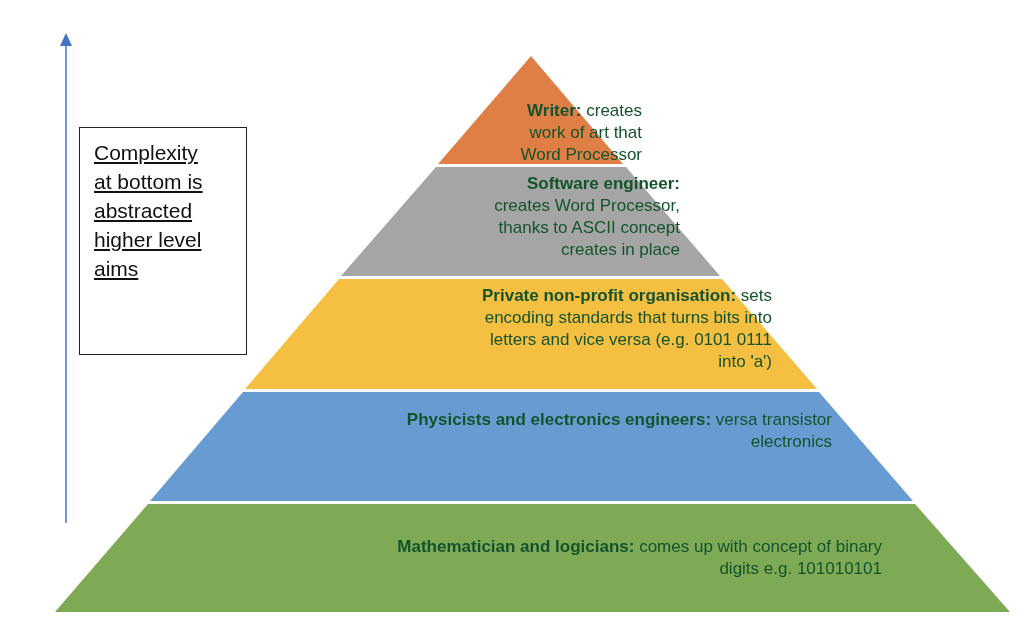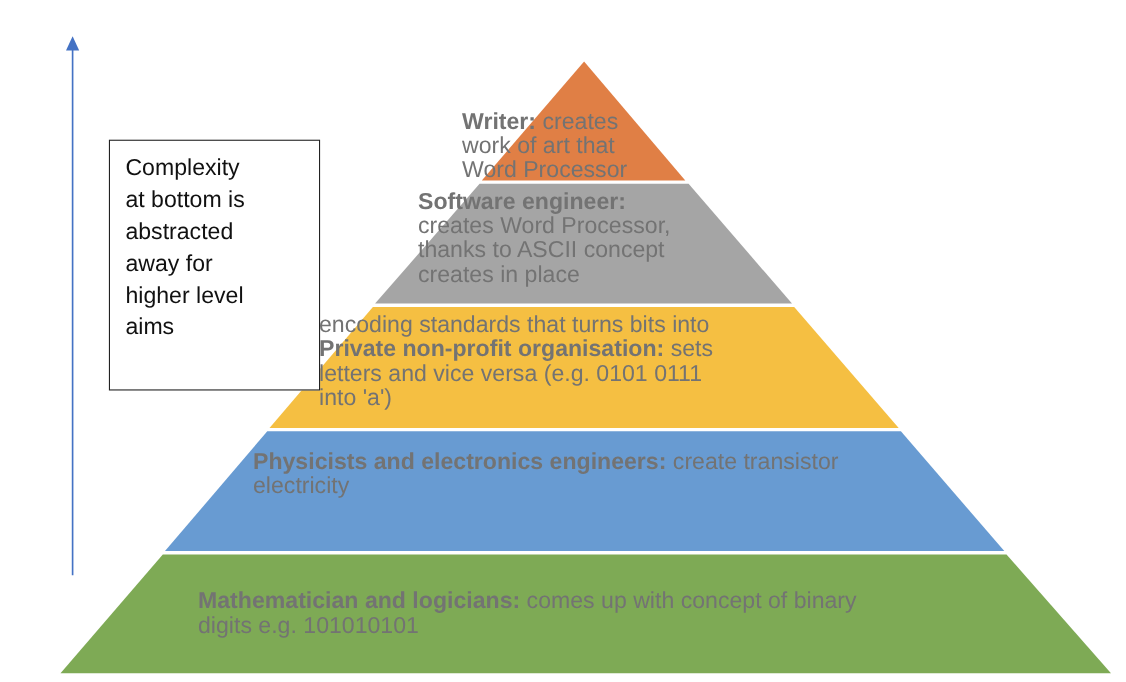--- a/index.html
+++ b/index.html
@@ -1,69 +1,68 @@
 <!DOCTYPE html>
 <html><head>
 <meta charset="utf-8">
 <style>
   html, body { margin: 0; padding: 0; background: #ffffff; }
   body { width: 1024px; height: 620px; position: relative; overflow: hidden;
          font-family: "Liberation Sans", "DejaVu Sans", sans-serif; color: #111; }
   #pyramid-svg { position: absolute; left: 0; top: 0; }
-  .tier-text { position: absolute; text-align: left; font-size: 21px; line-height: 22px; color: #737373; }
+  .tier-text { position: absolute; text-align: right; font-size: 17px; line-height: 22px; color: #14532d; }
   .tier-text b { font-weight: bold; }
-  .note-box { position: absolute; left: 99px; top: 127px; width: 192px; height: 228px;
+  .note-box { position: absolute; left: 79px; top: 127px; width: 168px; height: 228px;
               border: 1.5px solid #222; background: #fff; box-sizing: border-box;
-              padding: 10px 0 0 14px; font-size: 21px; line-height: 29px; color: #111; }
+              padding: 10px 0 0 14px; font-size: 21px; line-height: 29px; color: #111; text-decoration: underline; }
 </style>
 </head>
 <body>
 
 <svg id="pyramid-svg" width="1024" height="620" viewBox="0 0 1024 620">
 
   <line x1="66" y1="44" x2="66" y2="523" stroke="#4472C4" stroke-width="1.5"></line>
   <polygon points="66,33 60,46 72,46" fill="#4472C4"></polygon>
 
   <polygon points="531,56 623,164 438,164" fill="#E07F45"></polygon>
   <polygon points="436,167 626,167 720,276 341,276" fill="#A5A5A5"></polygon>
   <polygon points="339,279 722,279 817,389 245,389" fill="#F5BF42"></polygon>
   <polygon points="243,392 819,392 913,501 150,501" fill="#689BD2"></polygon>
   <polygon points="148,504 915,504 1010,612 55,612" fill="#7EAA55"></polygon>
 </svg>
 
 <div class="note-box">
   <div>Complexity</div>
   <div>at bottom is</div>
   <div>abstracted</div>
-  <div>away for</div>
   <div>higher level</div>
   <div>aims</div>
 </div>
 
 <div class="tier-text" style="left:420px; top:100px; width:222px;">
   <div><b>Writer:</b><span> creates</span></div>
   <div>work of art that</div>
   <div>Word Processor</div>
 </div>
 
 <div class="tier-text" style="left:380px; top:173px; width:300px;">
   <div><b>Software engineer:</b></div>
   <div>creates Word Processor,</div>
   <div>thanks to ASCII concept</div>
   <div>creates in place</div>
 </div>
 
 <div class="tier-text" style="left:290px; top:285px; width:482px;">
+  <div><b>Private non-profit organisation:</b><span> sets</span></div>
   <div>encoding standards that turns bits into</div>
-  <div><b>Private non-profit organisation:</b><span> sets</span></div>
   <div>letters and vice versa (e.g. 0101 0111</div>
   <div>into 'a')</div>
 </div>
 
 <div class="tier-text" style="left:230px; top:409px; width:602px;">
-  <div><b>Physicists and electronics engineers:</b><span> create transistor</span></div>
-  <div>electricity</div>
+  <div><b>Physicists and electronics engineers:</b><span> versa transistor</span></div>
+  <div>electronics</div>
 </div>
 
 <div class="tier-text" style="left:180px; top:536px; width:702px;">
   <div><b>Mathematician and logicians:</b><span> comes up with concept of binary</span></div>
   <div>digits e.g. 101010101</div>
 </div>
 
 </body></html>

